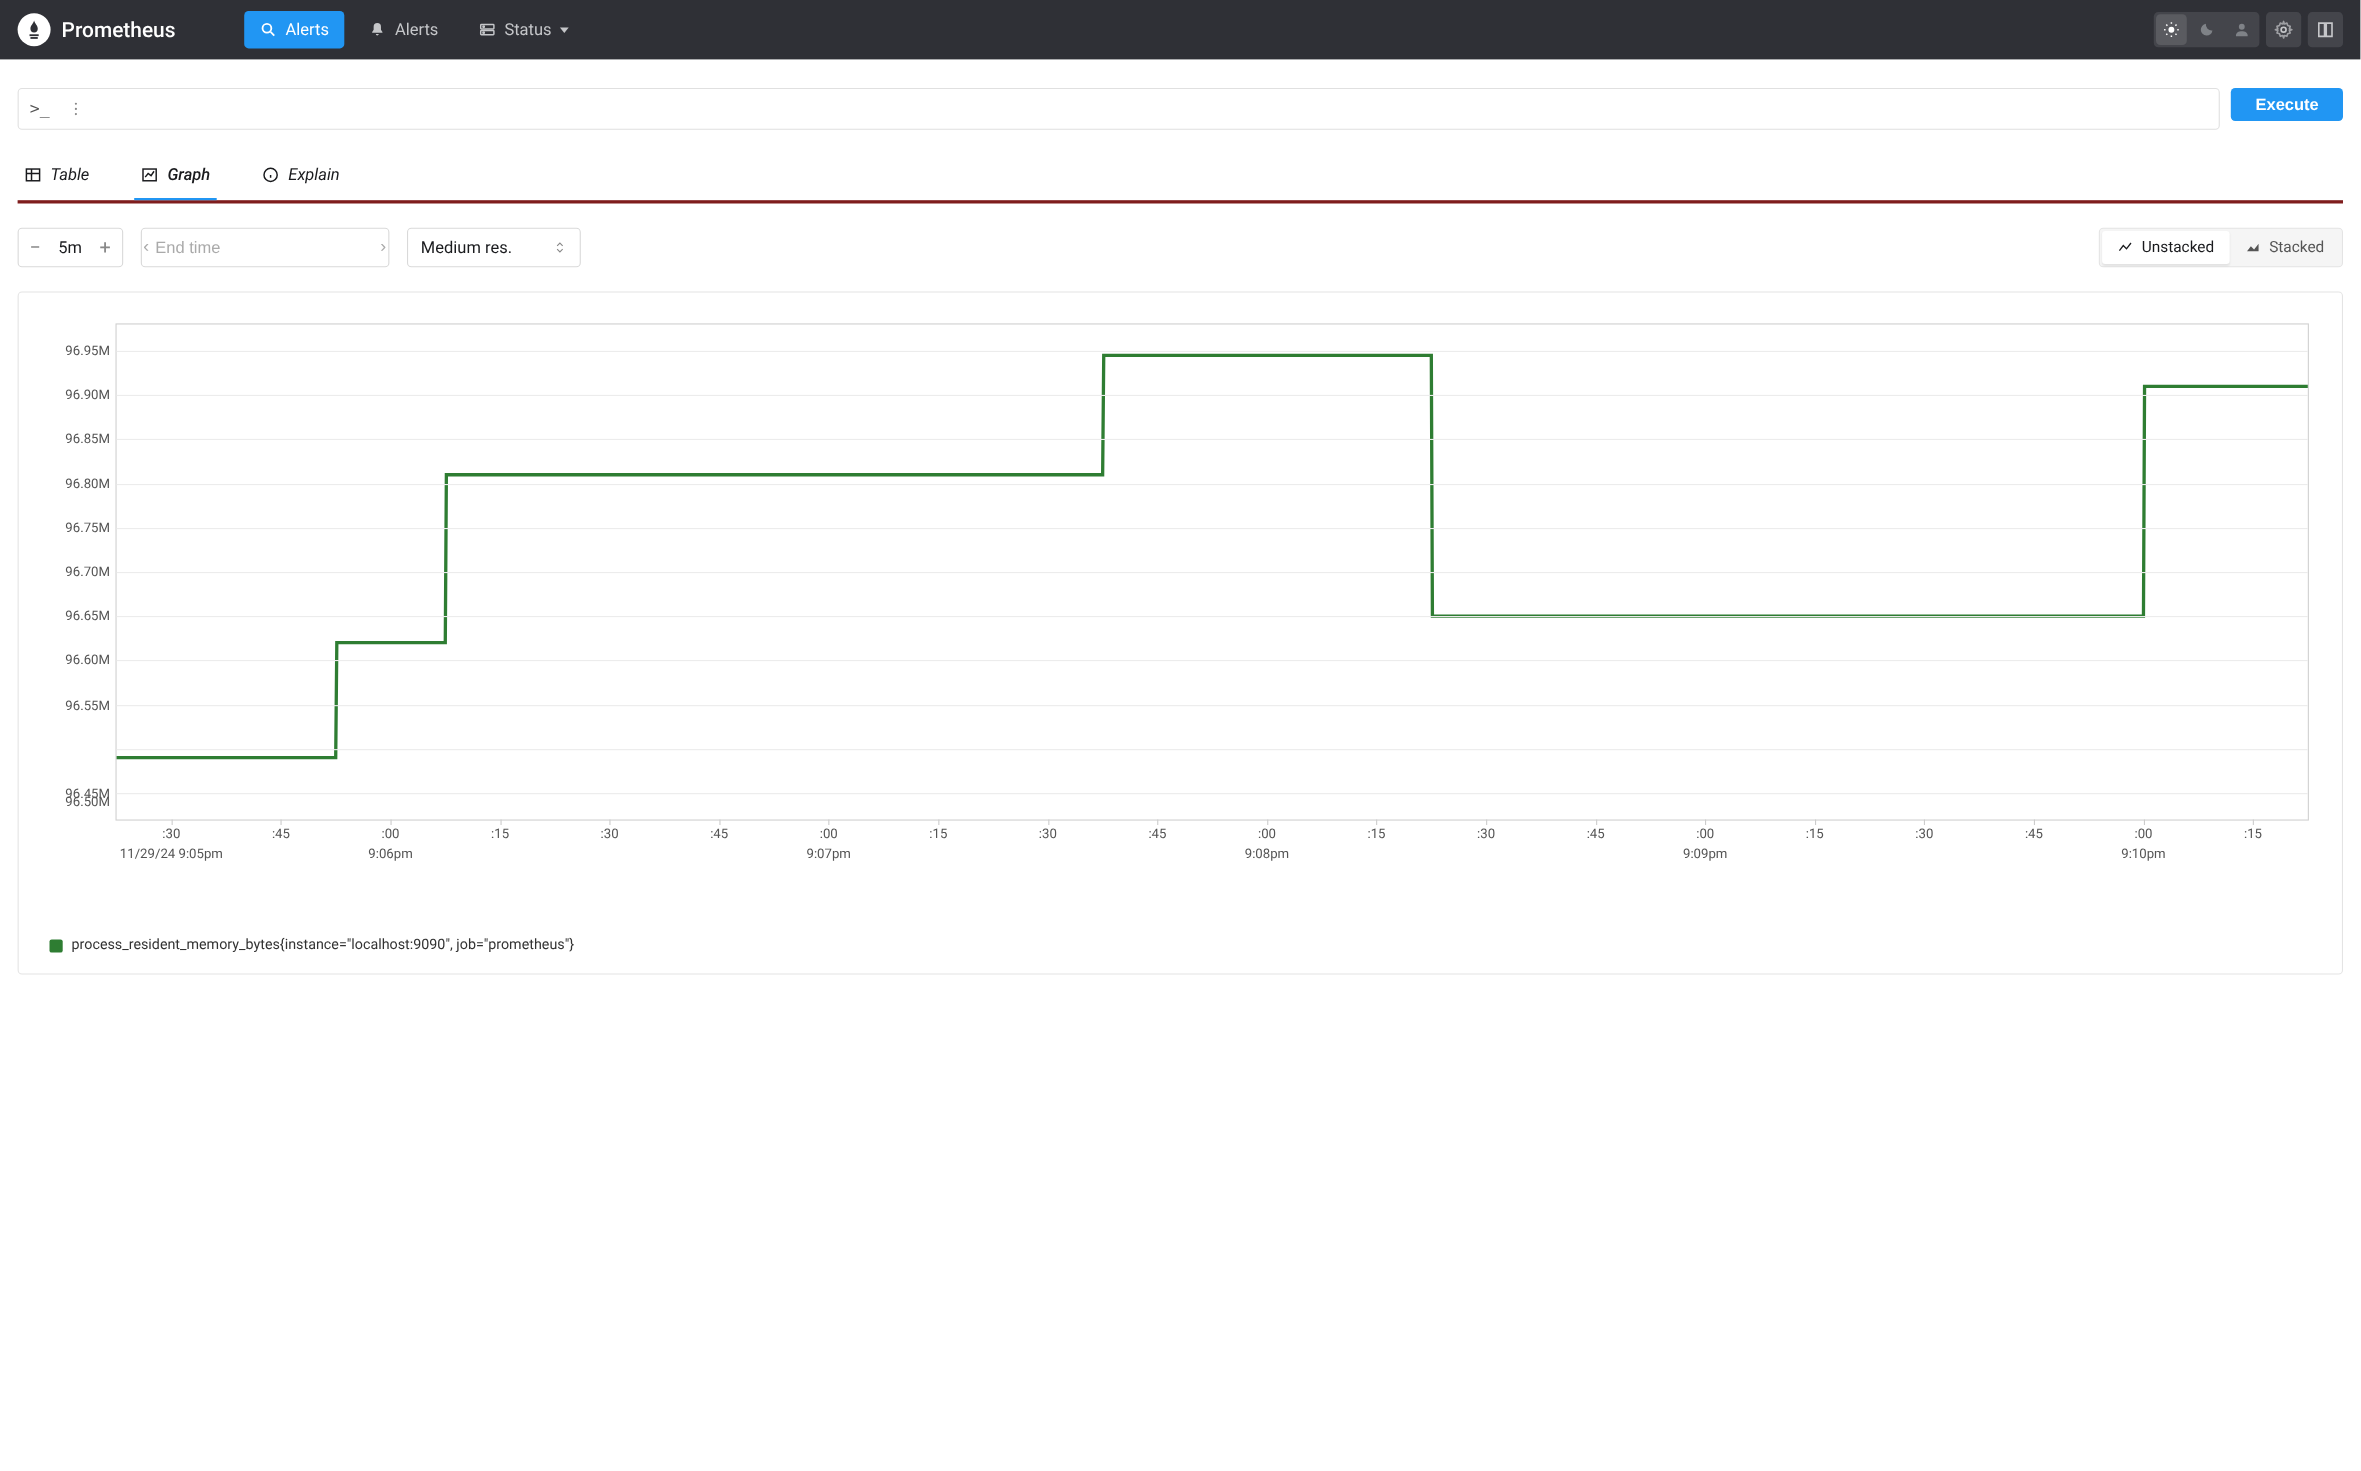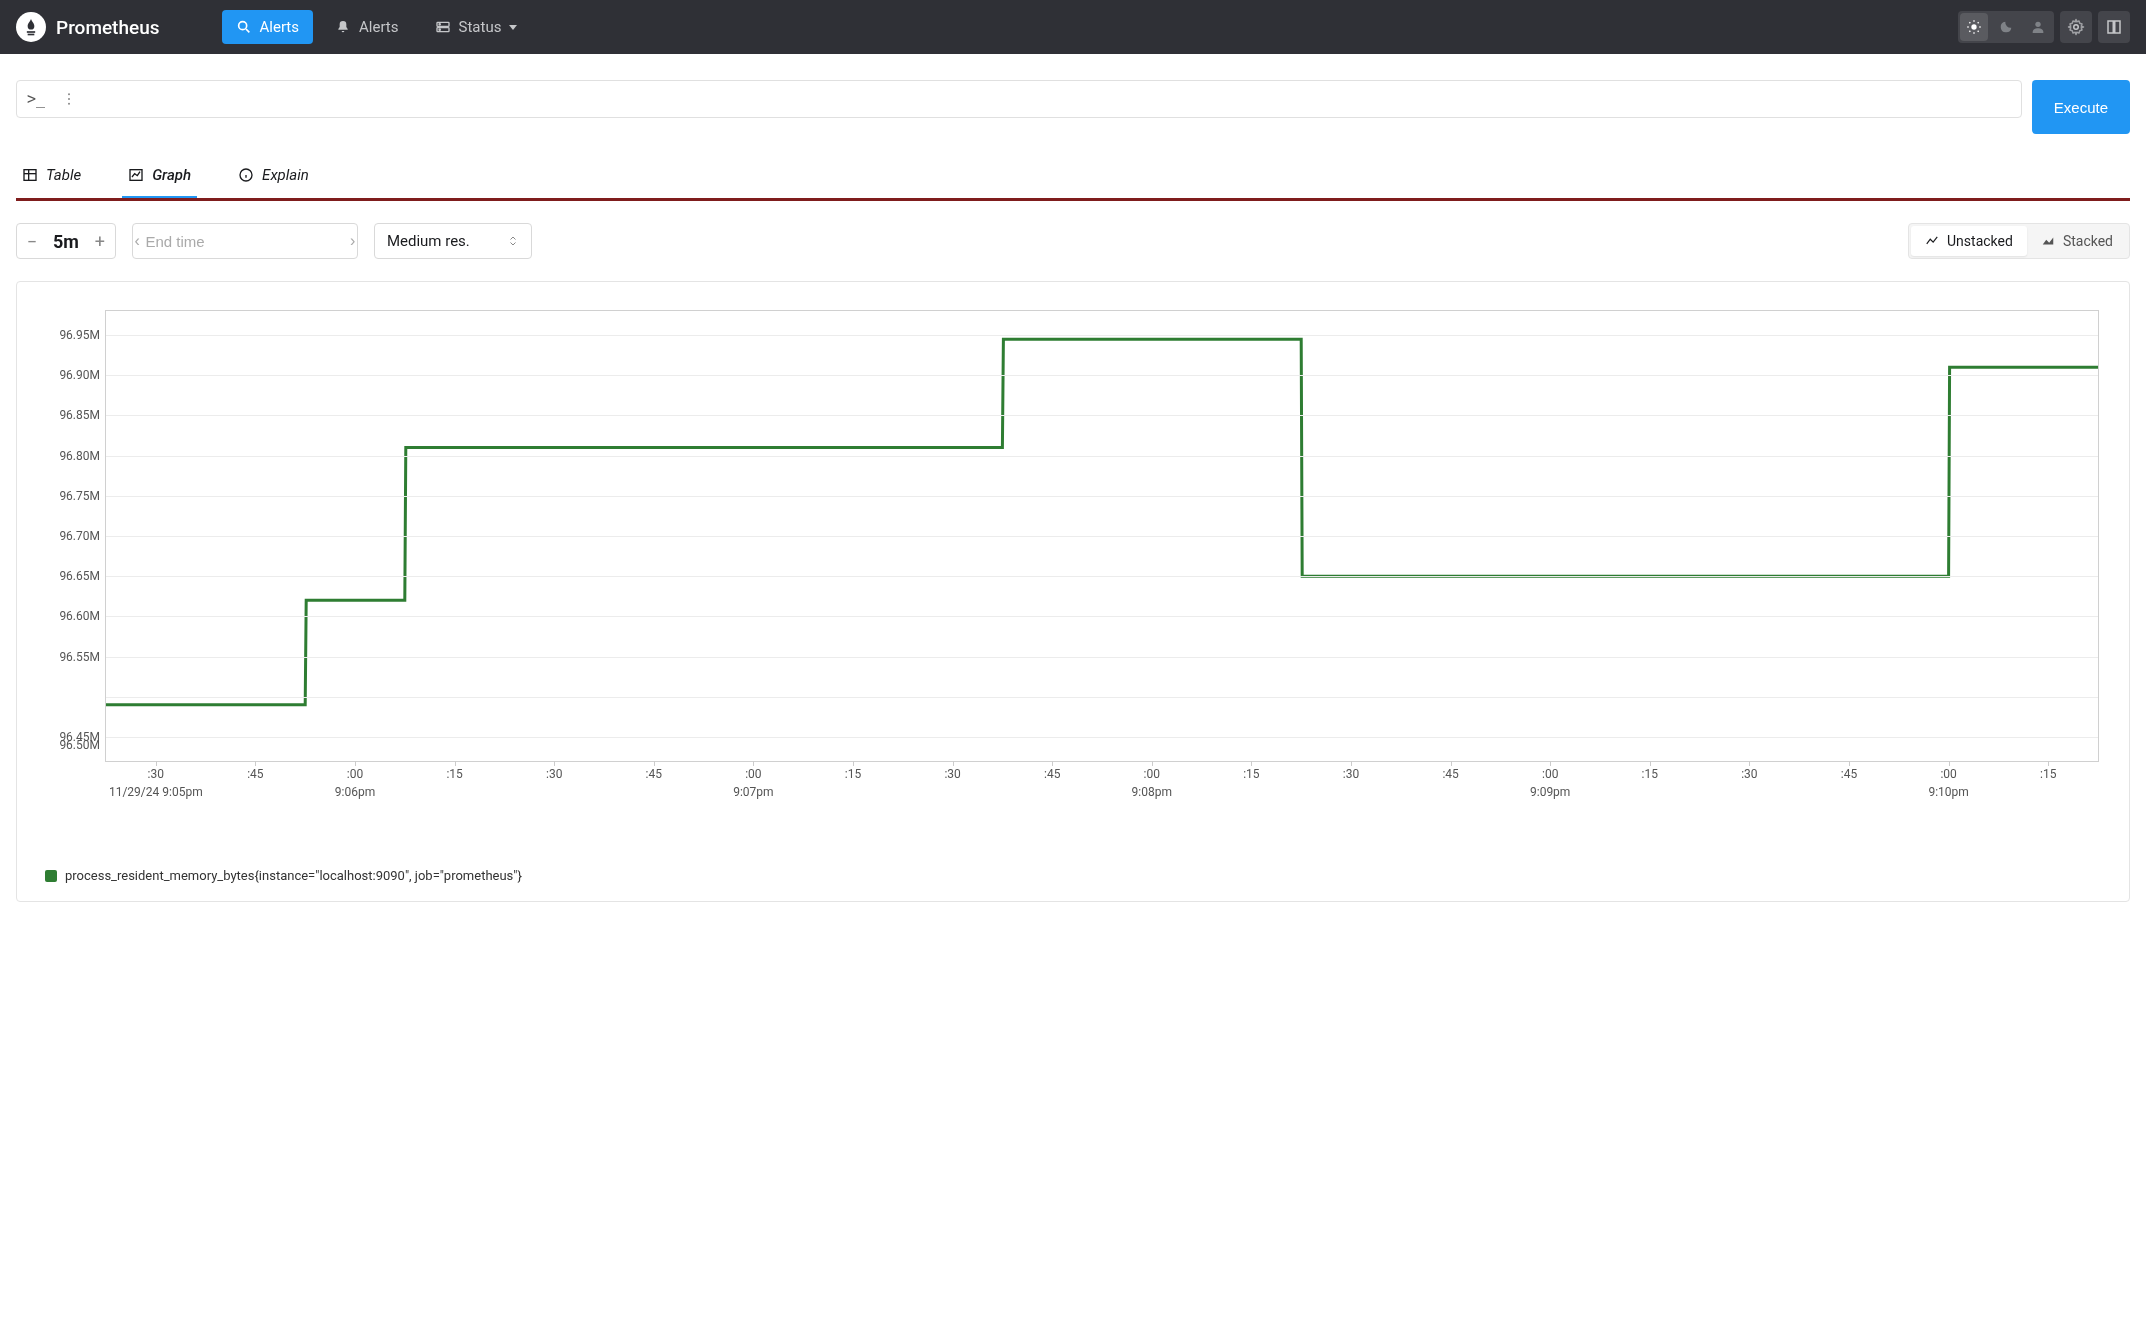--- a/index.html
+++ b/index.html
@@ -20,33 +20,33 @@
 .nav-icon-group .seg { width: 32px; height: 32px; display: flex; align-items: center; justify-content: center; cursor: pointer; color: #7f8287; }
 .nav-icon-group .seg.on { background: #5a5b60; border-radius: 4px; margin: 2px; width: 28px; height: 28px; color: #fff; }
 
 
 .main { padding: 26px 16px 16px; }
 .query-row { display: flex; gap: 10px; }
 .query-box { flex: 1; display: flex; align-items: center; border: 1px solid #e0e0e0; border-radius: 4px; padding: 0 10px; height: 38px; }
 .prompt-icon { font-family: ui-monospace, Menlo, Consolas, monospace; font-size: 15px; color: #555; margin-right: 12px; }
 .query-input { flex: 1; border: none; outline: none; font-family: ui-monospace, Menlo, Consolas, monospace; font-size: 15px; }
 .query-kebab { width: 24px; height: 24px; display: flex; align-items: center; justify-content: center; color: #888; cursor: pointer; }
-.execute-btn { background: #2196f3; color: #fff; border: none; border-radius: 4px; padding: 0 22px; height: 54px; font-size: 15px; font-weight: 400; cursor: pointer; }
+.execute-btn { background: #2196f3; color: #fff; border: none; border-radius: 4px; padding: 0 22px; height: 30px; font-size: 15px; font-weight: 700; cursor: pointer; }
 
 
 .tabs { display: flex; gap: 35px; border-bottom: 3px solid #7f1d1d; margin-top: 22px; font-style: italic; }
 .tab { display: flex; align-items: center; gap: 8px; padding: 10px 6px 12px; font-size: 15px; cursor: pointer; color: #1a1b1e; border-bottom: 2px solid transparent; }
 .tab.active { border-bottom-color: #2196f3; font-weight: 500; }
 
 
 .controls { display: flex; justify-content: space-between; margin-top: 22px; }
 .controls-left { display: flex; gap: 16px; }
 .range-box { display: flex; align-items: center; border: 1px solid #d9d9d9; border-radius: 4px; height: 36px; }
 .range-btn { width: 30px; height: 100%; display: flex; align-items: center; justify-content: center; color: #888; cursor: pointer; font-size: 18px; }
-.range-val { padding: 0 6px; font-size: 18px; font-weight: 700; }
+.range-val { padding: 0 6px; font-size: 15px; font-weight: 400; }
 .endtime-box { display: flex; align-items: center; border: 1px solid #d9d9d9; border-radius: 4px; height: 36px; width: 226px; }
 .endtime-btn { width: 30px; height: 100%; display: flex; align-items: center; justify-content: center; color: #aaa; cursor: pointer; }
 .endtime-input { flex: 1; border: none; outline: none; font-size: 15px; padding: 0 4px; }
 .endtime-input::placeholder { color: #aaa; }
 .res-select { display: flex; align-items: center; justify-content: space-between; border: 1px solid #d9d9d9; border-radius: 4px; height: 36px; width: 158px; padding: 0 12px; font-size: 15px; cursor: pointer; }
 .stack-toggle { display: flex; background: #f5f5f5; border: 1px solid #e4e4e4; border-radius: 4px; padding: 2px; }
 .stack-opt { display: flex; align-items: center; gap: 8px; padding: 6px 14px; font-size: 14px; border-radius: 3px; cursor: pointer; color: #555; }
 .stack-opt.active { background: #fff; box-shadow: 0 1px 2px rgba(0,0,0,0.08); color: #1a1b1e; }
 
 

